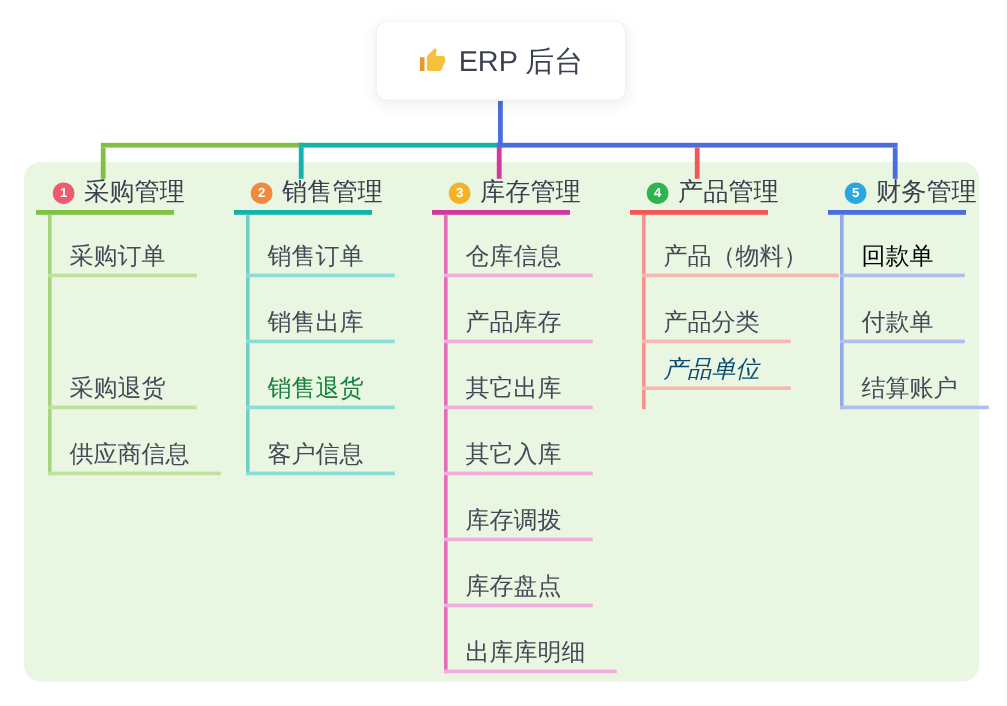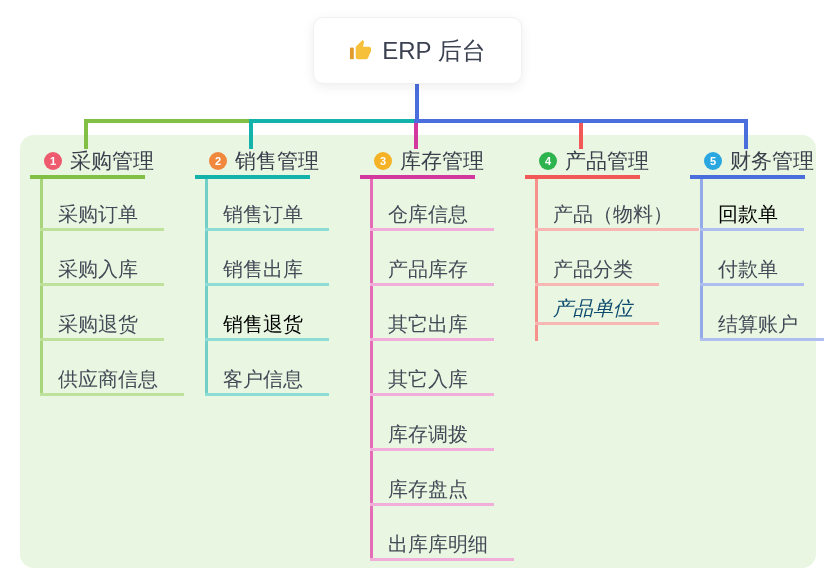--- a/index.html
+++ b/index.html
@@ -63,31 +63,30 @@
 <div class="abs line" style="left: 84px; top: 119px; width: 169px; height: 4px; background: rgb(130, 192, 69);"></div>
     <div class="abs line" style="left: 249px; top: 119px; width: 169px; height: 4px; background: rgb(19, 178, 171);"></div>
     <div class="abs line" style="left: 414px; top: 119px; width: 334px; height: 4px; background: rgb(74, 110, 219);"></div>
     <div class="abs line" style="left: 415px; top: 84px; width: 4px; height: 39px; background: rgb(74, 110, 219); z-index: 2;"></div>
     <div class="abs line" style="left: 84px; top: 123px; width: 4px; height: 26px; background: rgb(130, 192, 69);"></div>
     <div class="abs badge" style="left: 44px; top: 152px; background: rgb(238, 91, 111);">1</div>
     <div class="abs branch-label" style="left: 70px; top: 150px; color: rgb(58, 63, 76);">采购管理</div>
     <div class="abs line" style="left: 30px; top: 175px; width: 115px; height: 4px; background: rgb(130, 192, 69);"></div>
     <div class="abs line" style="left: 40px; top: 179px; width: 3px; height: 217px; background: rgb(168, 212, 126);"></div>
     <div class="abs child" style="left: 40px; top: 200px; border-bottom-color: rgb(190, 226, 155); color: rgb(67, 74, 87);">采购订单</div>
-    <div class="abs child" style="left: 40px; top: 255px; border-bottom-color: rgb(190, 226, 155); color: rgb(67, 74, 87);">采购入库</div>
     <div class="abs child" style="left: 40px; top: 310px; border-bottom-color: rgb(190, 226, 155); color: rgb(67, 74, 87);">采购退货</div>
     <div class="abs child" style="left: 40px; top: 365px; border-bottom-color: rgb(190, 226, 155); color: rgb(67, 74, 87);">供应商信息</div>
     <div class="abs line" style="left: 249px; top: 123px; width: 4px; height: 26px; background: rgb(19, 178, 171);"></div>
     <div class="abs badge" style="left: 209px; top: 152px; background: rgb(240, 136, 62);">2</div>
     <div class="abs branch-label" style="left: 235px; top: 150px; color: rgb(58, 63, 76);">销售管理</div>
     <div class="abs line" style="left: 195px; top: 175px; width: 115px; height: 4px; background: rgb(19, 178, 171);"></div>
     <div class="abs line" style="left: 205px; top: 179px; width: 3px; height: 217px; background: rgb(114, 207, 200);"></div>
     <div class="abs child" style="left: 205px; top: 200px; border-bottom-color: rgb(142, 220, 214); color: rgb(67, 74, 87);">销售订单</div>
     <div class="abs child" style="left: 205px; top: 255px; border-bottom-color: rgb(142, 220, 214); color: rgb(67, 74, 87);">销售出库</div>
-    <div class="abs child" style="left: 205px; top: 310px; border-bottom-color: rgb(142, 220, 214); color: #000000;">销售退货</div>
+    <div class="abs child" style="left: 205px; top: 310px; border-bottom-color: rgb(142, 220, 214); color: #15803d;">销售退货</div>
     <div class="abs child" style="left: 205px; top: 365px; border-bottom-color: rgb(142, 220, 214); color: rgb(67, 74, 87);">客户信息</div>
     <div class="abs line" style="left: 414px; top: 123px; width: 4px; height: 26px; background: rgb(210, 56, 158);"></div>
     <div class="abs badge" style="left: 374px; top: 152px; background: rgb(245, 178, 38);">3</div>
     <div class="abs branch-label" style="left: 400px; top: 150px; color: rgb(58, 63, 76);">库存管理</div>
     <div class="abs line" style="left: 360px; top: 175px; width: 115px; height: 4px; background: rgb(210, 56, 158);"></div>
     <div class="abs line" style="left: 370px; top: 179px; width: 3px; height: 382px; background: rgb(229, 109, 183);"></div>
     <div class="abs child" style="left: 370px; top: 200px; border-bottom-color: rgb(242, 174, 219); color: rgb(67, 74, 87);">仓库信息</div>
     <div class="abs child" style="left: 370px; top: 255px; border-bottom-color: rgb(242, 174, 219); color: rgb(67, 74, 87);">产品库存</div>
     <div class="abs child" style="left: 370px; top: 310px; border-bottom-color: rgb(242, 174, 219); color: rgb(67, 74, 87);">其它出库</div>
     <div class="abs child" style="left: 370px; top: 365px; border-bottom-color: rgb(242, 174, 219); color: rgb(67, 74, 87);">其它入库</div>

